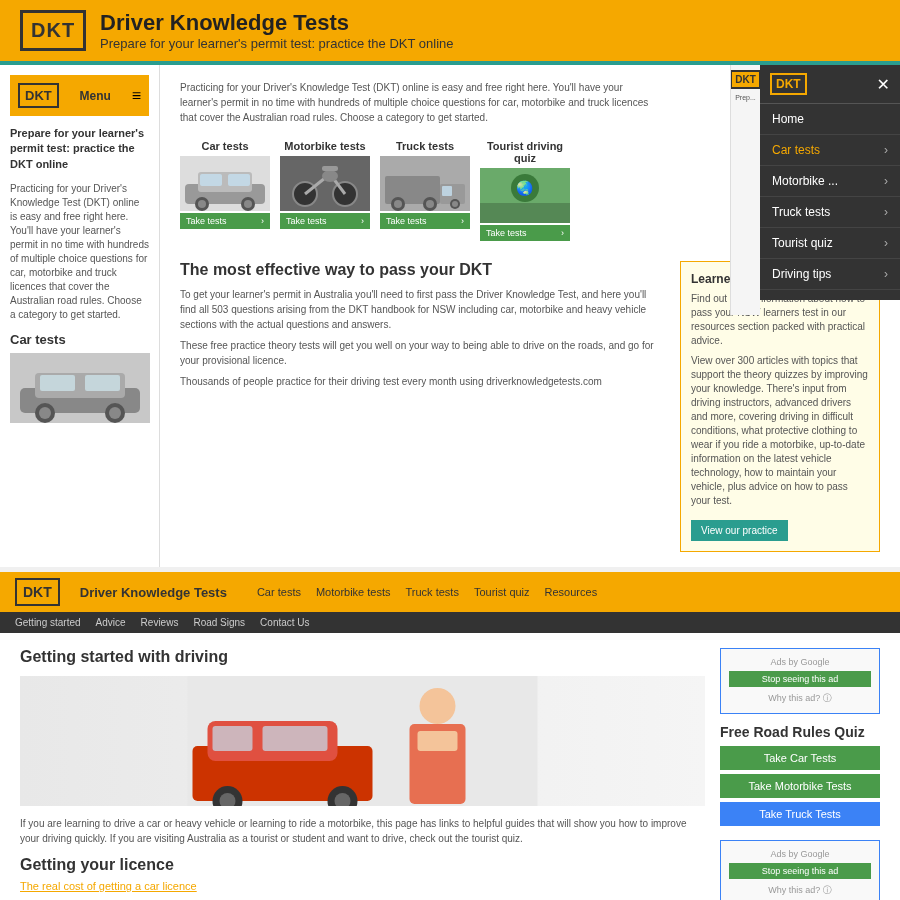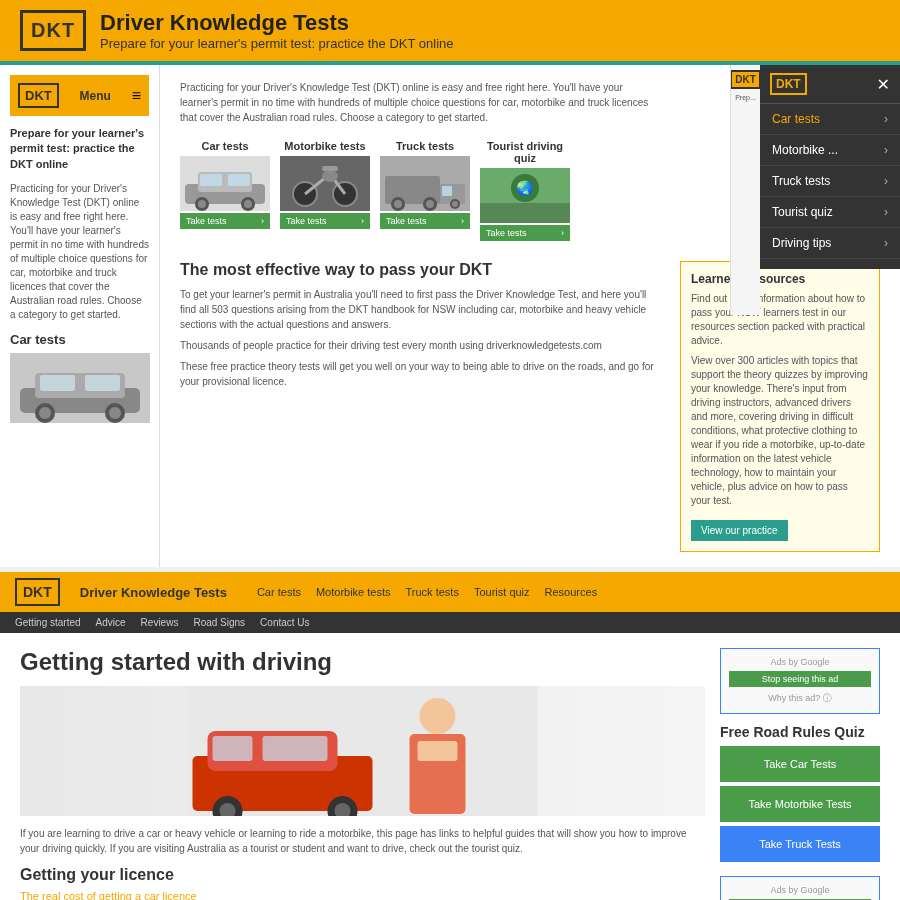--- a/index.html
+++ b/index.html
@@ -240,21 +240,21 @@
       cursor: pointer;
     }
 
     
     .getting-started {
       display: flex;
       padding: 15px 20px;
       gap: 15px;
     }
     .getting-started-main { flex: 1; }
-    .getting-started-main h2 { font-size: 24px; font-weight: bold; color: #333; margin-bottom: 10px; }
+    .getting-started-main h2 { font-size: 16px; font-weight: bold; color: #333; margin-bottom: 10px; }
     .gs-hero {
       width: 100%;
       height: 130px;
       background: linear-gradient(to right, #e8e8e8, #f5f5f5);
       display: flex;
       align-items: center;
       justify-content: center;
       margin-bottom: 10px;
       position: relative;
       overflow: hidden;
@@ -282,21 +282,21 @@
       border: none;
       cursor: pointer;
       width: 100%;
       margin-bottom: 3px;
     }
     .why-this-btn { font-size: 9px; color: #999; cursor: pointer; background: none; border: none; }
     .road-rules-quiz { margin-bottom: 10px; }
     .road-rules-title { font-size: 14px; font-weight: bold; color: #333; margin-bottom: 6px; }
     .quiz-btn {
       width: 100%;
-      padding: 12px;
+      padding: 6px;
       border: none;
       color: #fff;
       font-size: 11px;
       cursor: pointer;
       margin-bottom: 4px;
       text-align: center;
     }
     .quiz-btn-car { background: #4a9b4a; }
     .quiz-btn-bike { background: #4a9b4a; }
     .quiz-btn-truck { background: #3b82f6; }
@@ -429,41 +429,44 @@
           <span>Take tests</span>
           <span>›</span>
         </button>
       </div>
     </div>
 
     <div class="lower-section">
       <div class="effective-way">
         <h2>The most effective way to pass your DKT</h2>
         <p>To get your learner's permit in Australia you'll need to first pass the Driver Knowledge Test, and here you'll find all 503 questions arising from the DKT handbook for NSW including car, motorbike and heavy vehicle sections with the actual questions and answers.</p>
+        <p>These free practice theory tests will get you well on your way to being able to drive on the roads, and go for your provisional licence.</p>
         <p>Thousands of people practice for their driving test every month using driverknowledgetests.com</p>
-        <p>These free practice theory tests will get you well on your way to being able to drive on the roads, and go for your provisional licence.</p>
       </div>
       <div class="learners-resources">
         <h3>Learners' resources</h3>
         <p>Find out more information about how to pass your NSW learners test in our resources section packed with practical advice.</p>
         <p>View over 300 articles with topics that support the theory quizzes by improving your knowledge. There's input from driving instructors, advanced drivers and more, covering driving in difficult conditions, what protective clothing to wear if you ride a motorbike, up-to-date information on the latest vehicle technology, how to maintain your vehicle, plus advice on how to pass your test.</p>
         <button class="view-resources-btn">View our practice</button>
       </div>
     </div>
   </div>
 
   <div class="partial-behind">
     <div class="partial-logo">DKT</div>
     <div class="partial-text">Prep...</div>
   </div>
 
   <div class="overlay-menu">
     <div class="overlay-header">
       <div class="overlay-logo">DKT</div>
       <span class="close-btn">✕</span>
+    </div>
+    <div class="overlay-menu-item">
+      <span>Home</span>
     </div>
     <div class="overlay-menu-item active">
       <span>Car tests</span>
       <span class="overlay-chevron">›</span>
     </div>
     <div class="overlay-menu-item">
       <span>Motorbike ...</span>
       <span class="overlay-chevron">›</span>
     </div>
     <div class="overlay-menu-item">

